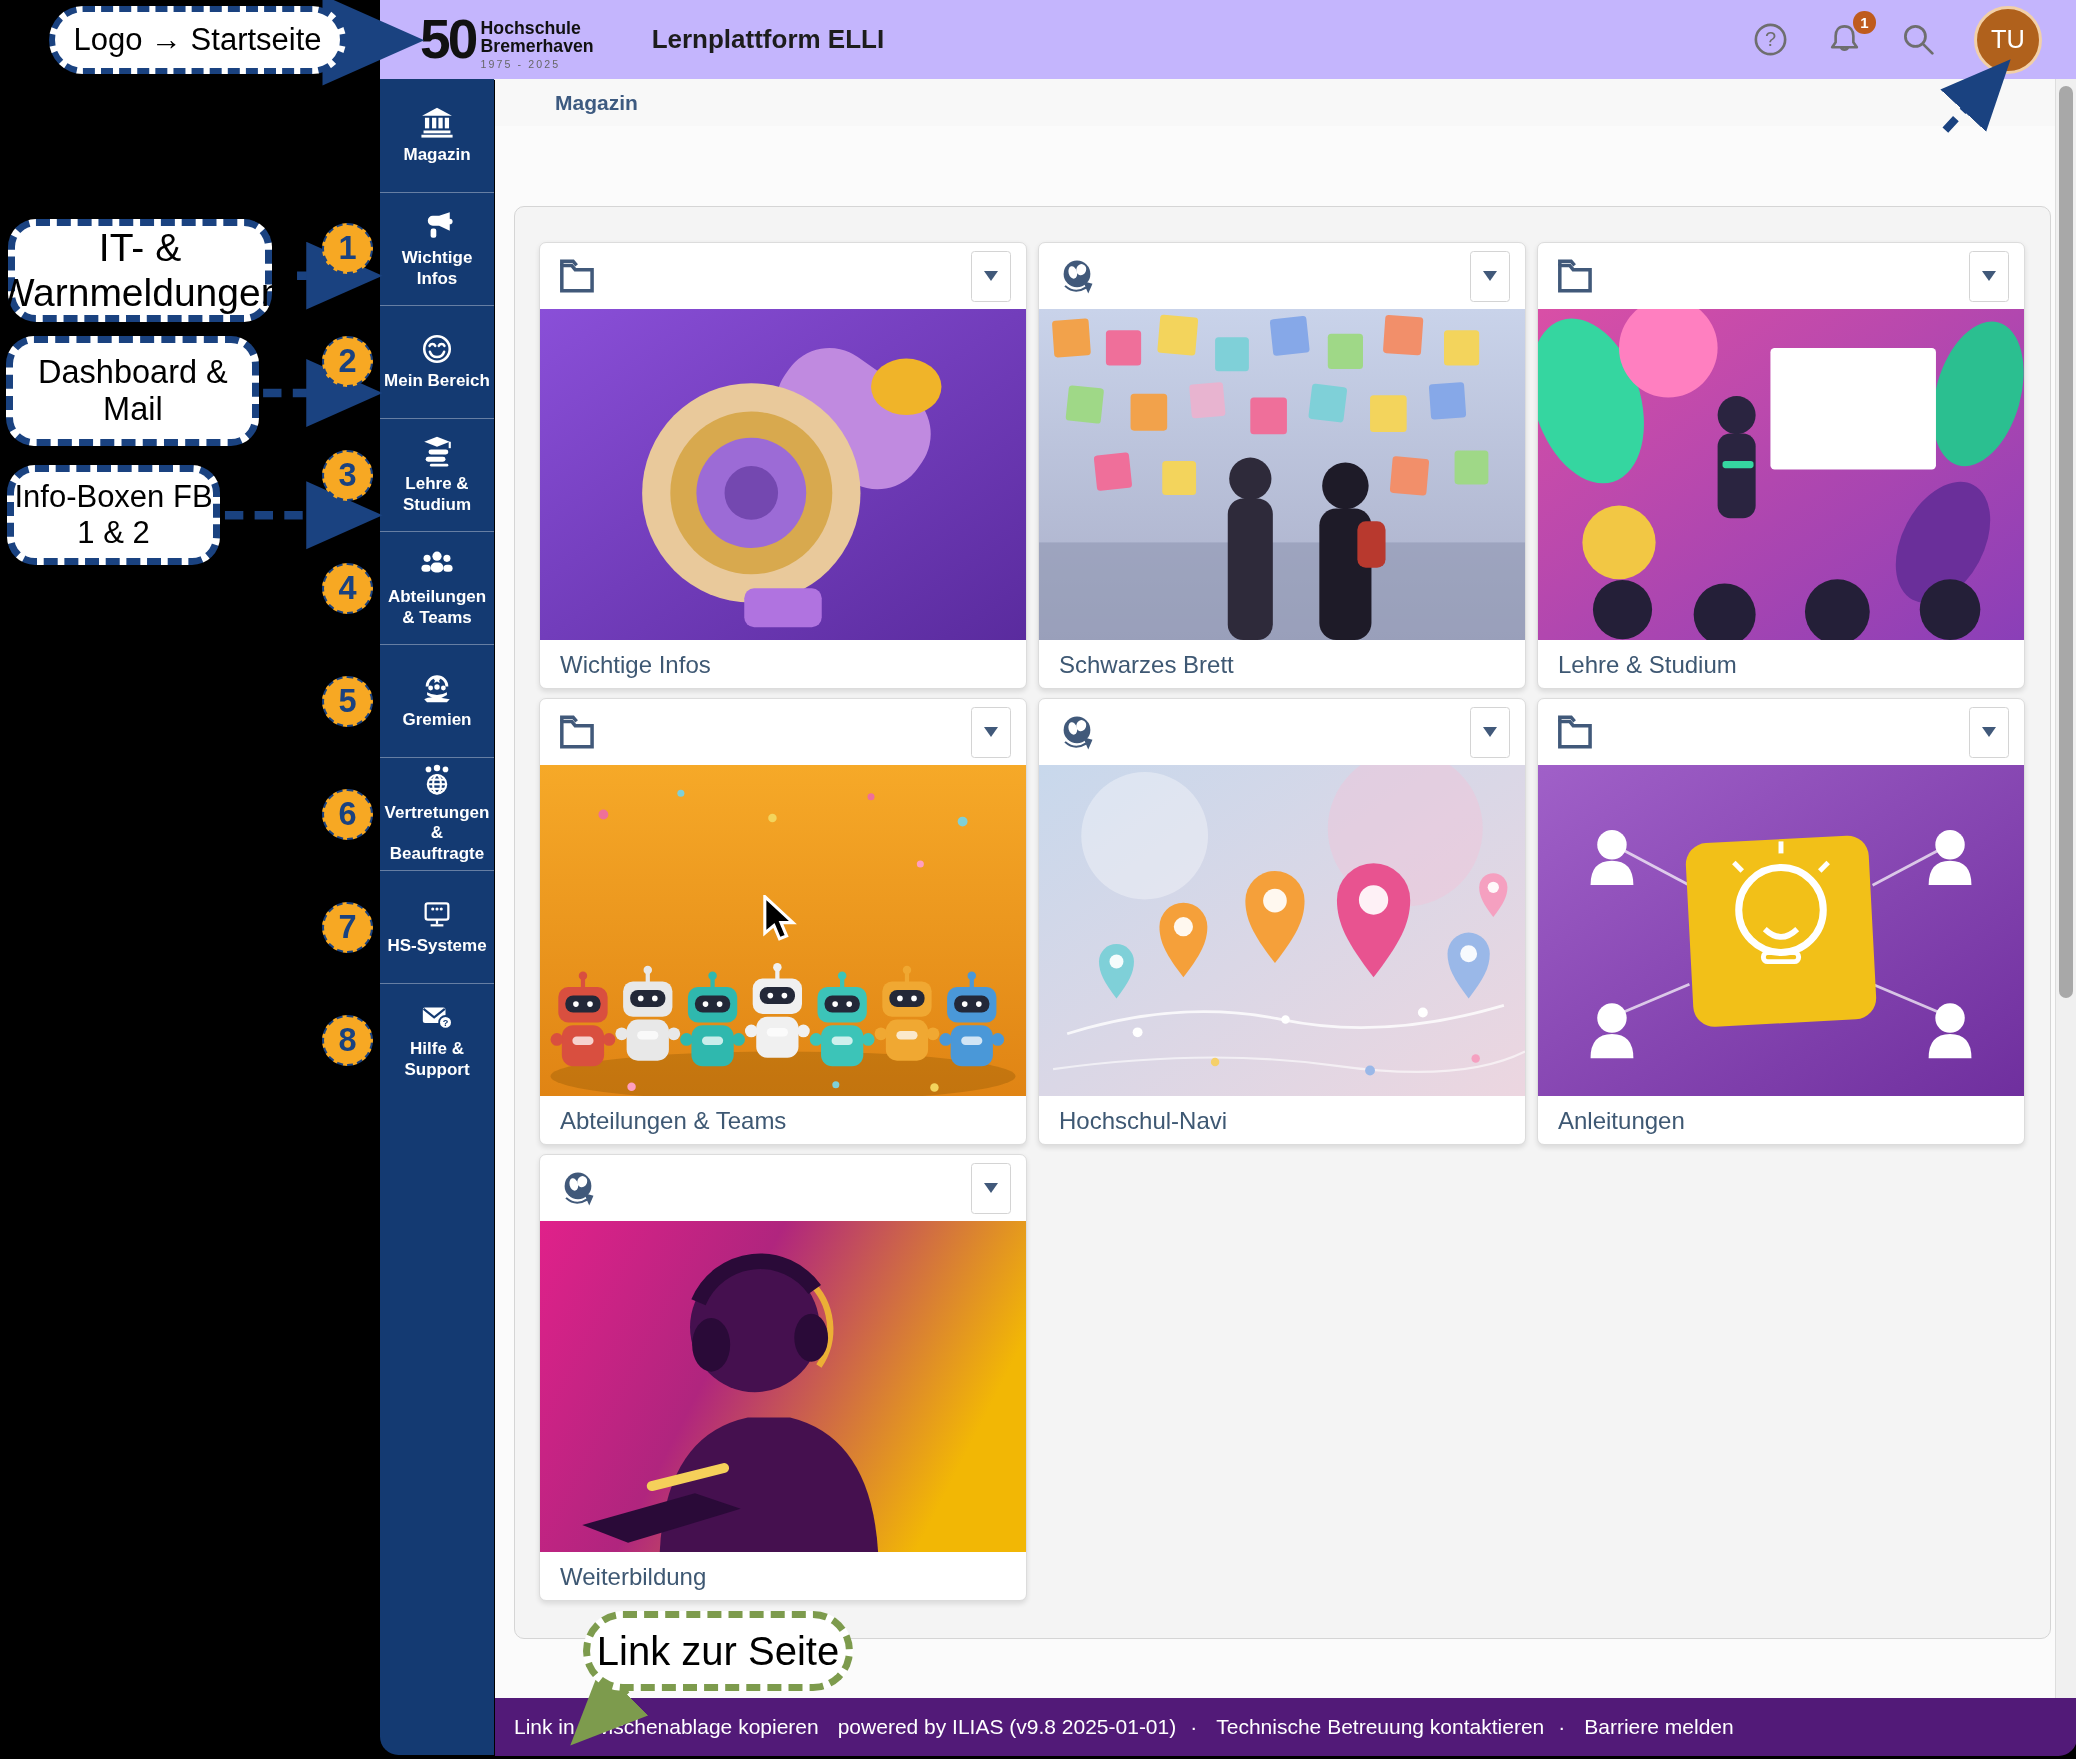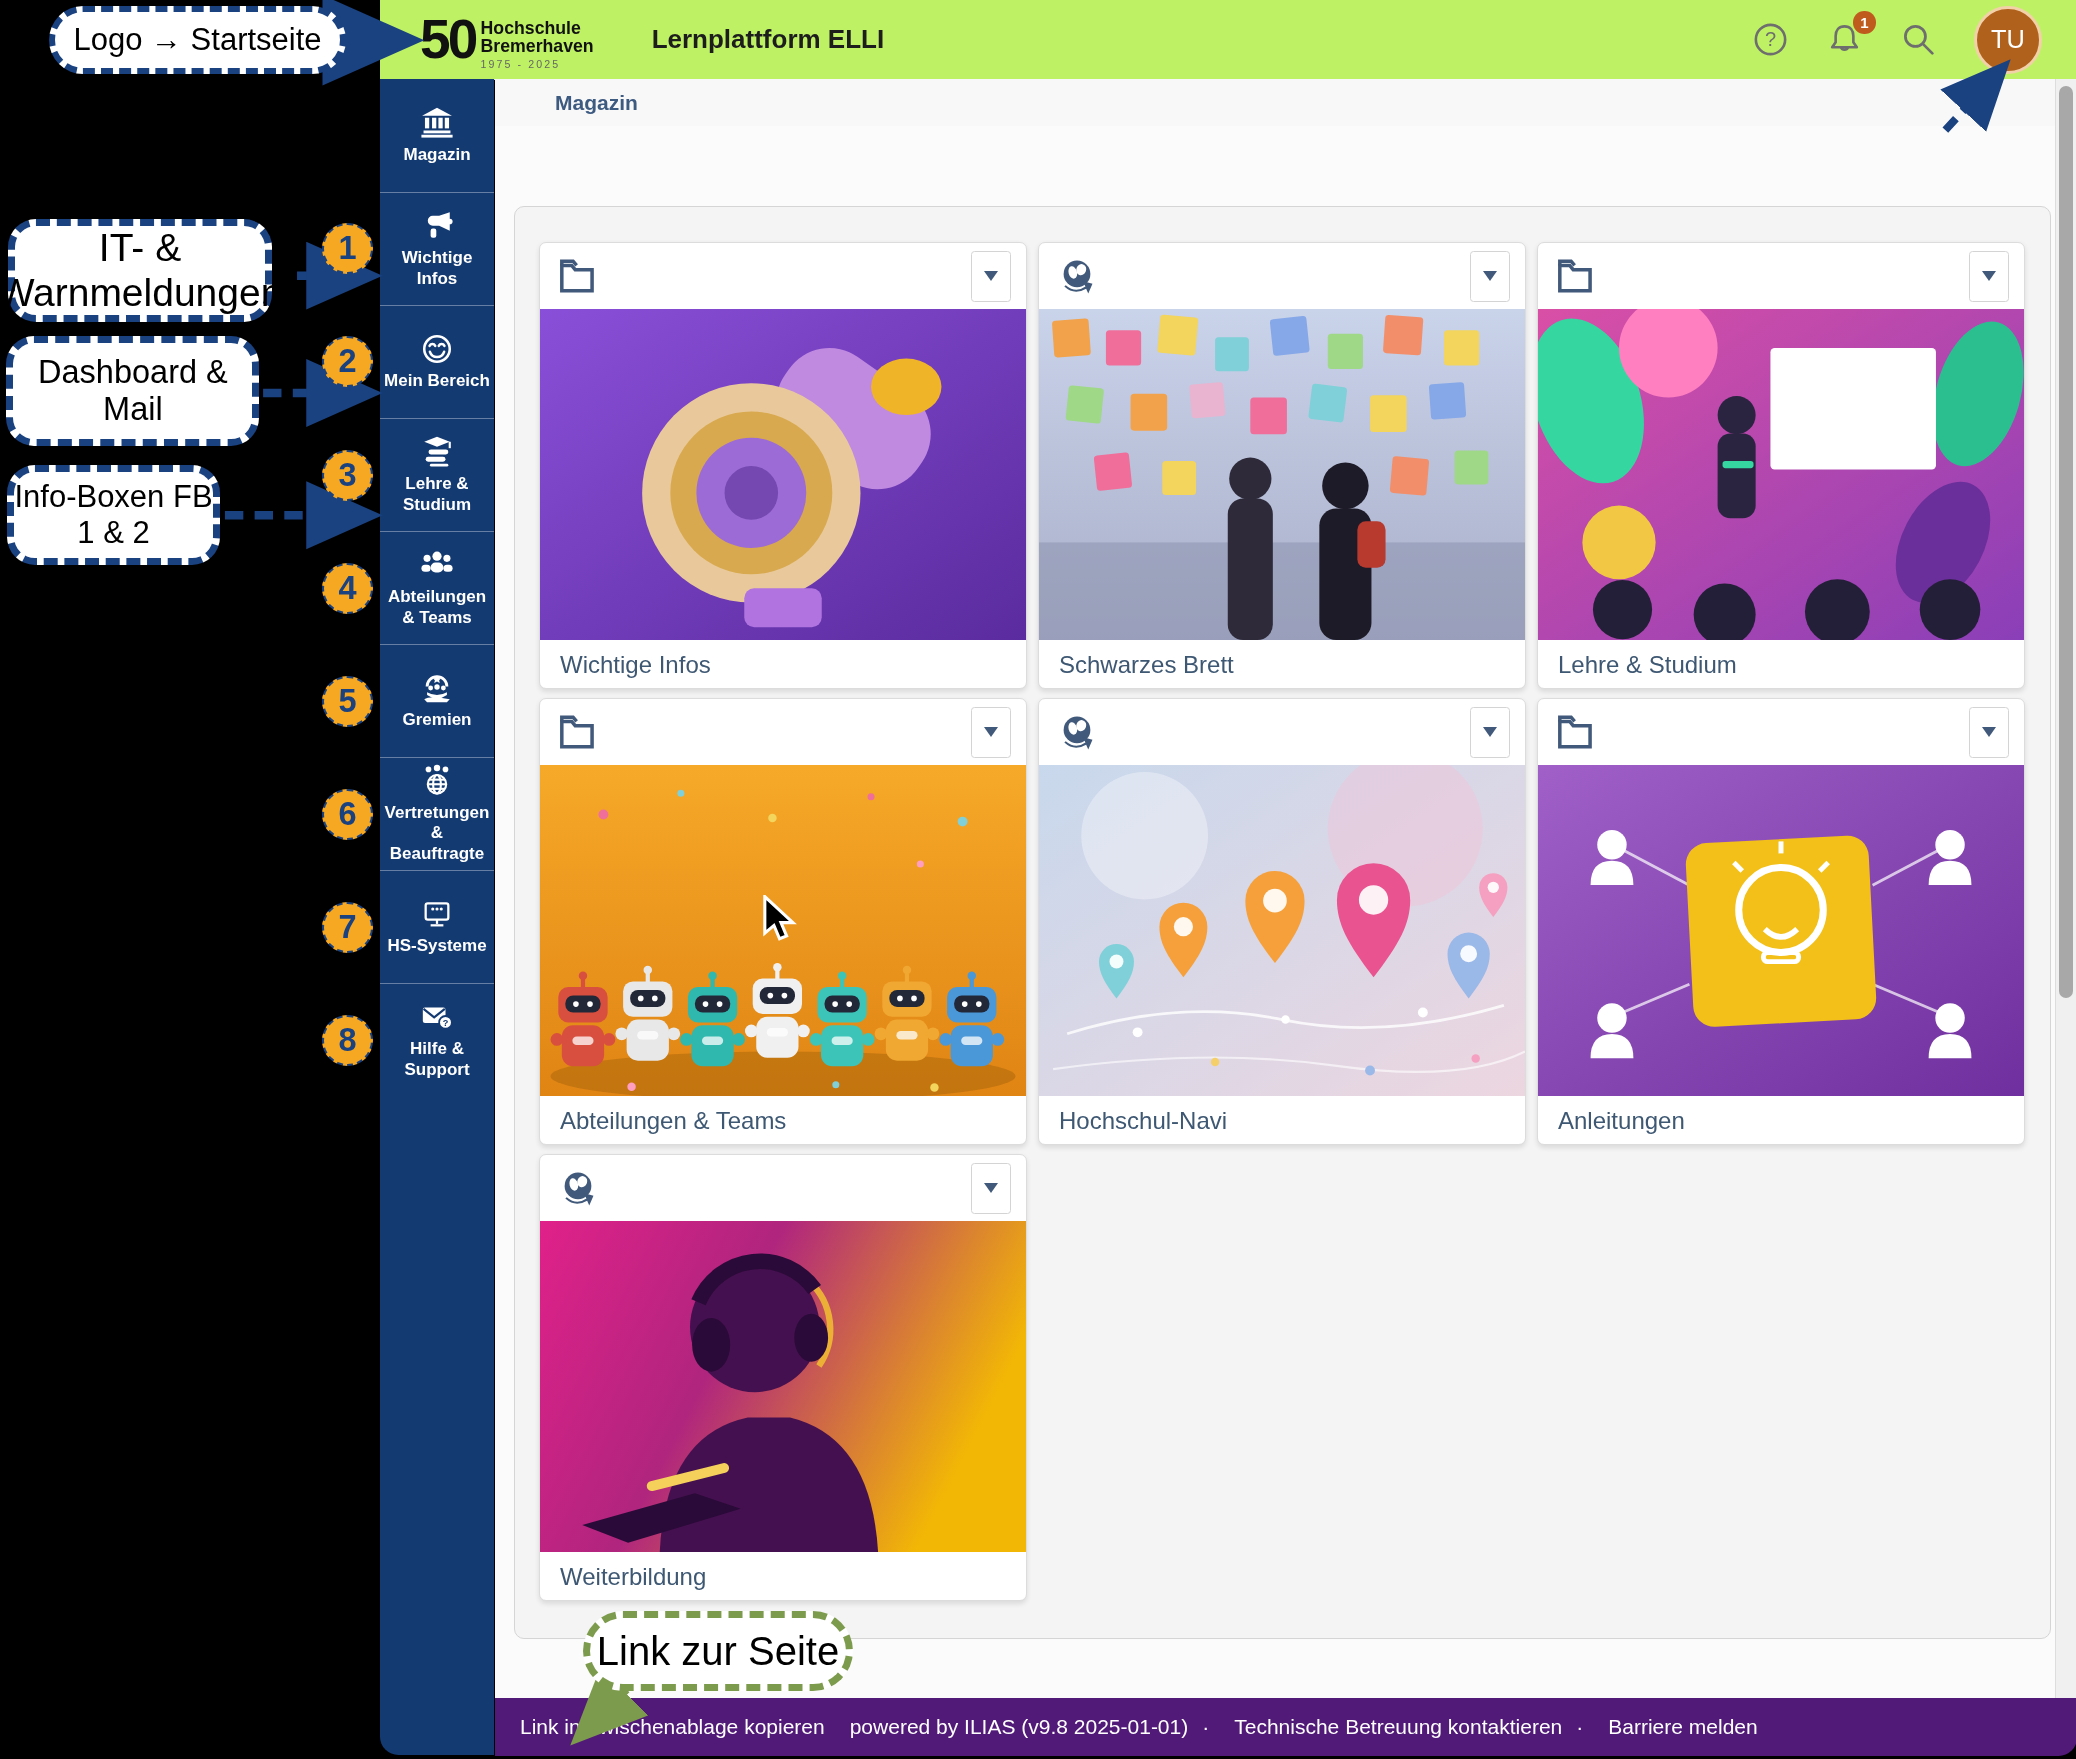--- a/index.html
+++ b/index.html
@@ -1,20 +1,20 @@
 <!DOCTYPE html>
 <html style="font-size:11.3px"><head>
 <meta charset="utf-8">
 <style>
   html,body{margin:0;padding:0;background:#000;}
   #stage{position:relative;width:2077px;height:1760px;background:#000;overflow:hidden;
          font-family:"Liberation Sans",sans-serif;}
 
   
-  .topbar{position:absolute;left:380px;top:0;width:1696px;height:79px;background:#bef264;
+  .topbar{position:absolute;left:380px;top:0;width:1696px;height:79px;background:#c4b5fd;
           border-bottom:1.4px solid #ddd;display:flex;align-items:center;}
   .logo{display:flex;align-items:center;margin-left:40px;cursor:pointer;}
   .logo-50{font-size:55px;font-weight:bold;color:#111;letter-spacing:-2.8px;line-height:.9;}
   .logo-txt{margin-left:5px;margin-top:10px;}
   .logo-name{font-size:17.7px;font-weight:bold;color:#111;line-height:1.02;}
   .logo-years{font-size:10.6px;color:#666;letter-spacing:2.1px;margin-top:2.8px;}
   .app-title{font-size:26px;font-weight:bold;color:#1d1d1d;margin-left:58px;}
   .topbar-right{margin-left:auto;display:flex;align-items:center;gap:37px;margin-right:34px;}
   .tb-icon{width:37px;height:37px;position:relative;cursor:pointer;}
   .tb-icon svg{width:37px;height:37px;}
@@ -56,21 +56,21 @@
   .caret{width:0;height:0;border-left:7.8px solid transparent;border-right:7.8px solid transparent;
          border-top:10px solid #41597a;}
   .card-img{height:331px;position:relative;}
   .card-img svg{display:block;width:100%;height:100%;}
   .card-title{height:49px;display:flex;align-items:center;padding-left:20px;font-size:24px;
               color:#3e5873;cursor:pointer;}
 
   
   .footer{position:absolute;left:495px;top:1698px;width:1582px;height:58px;background:#521a78;
           border-radius:0 0 18.4px 0;display:flex;align-items:center;color:#fff;font-size:21px;}
-  .footer span{margin-left:25px;white-space:nowrap;}
+  .footer span{margin-left:19px;white-space:nowrap;}
   .footer .flink{cursor:pointer;}
   .footer .fdot{margin-left:14px;}
 
   
   .sb-track{position:absolute;left:2055px;top:79px;width:21px;height:1619px;background:#f0f0f0;
             border-left:0.7px solid #ddd;}
   .sb-thumb{position:absolute;left:2.8px;top:7px;width:14px;height:912px;border-radius:7px;
             background:#a8a8a8;cursor:pointer;}
 
   

